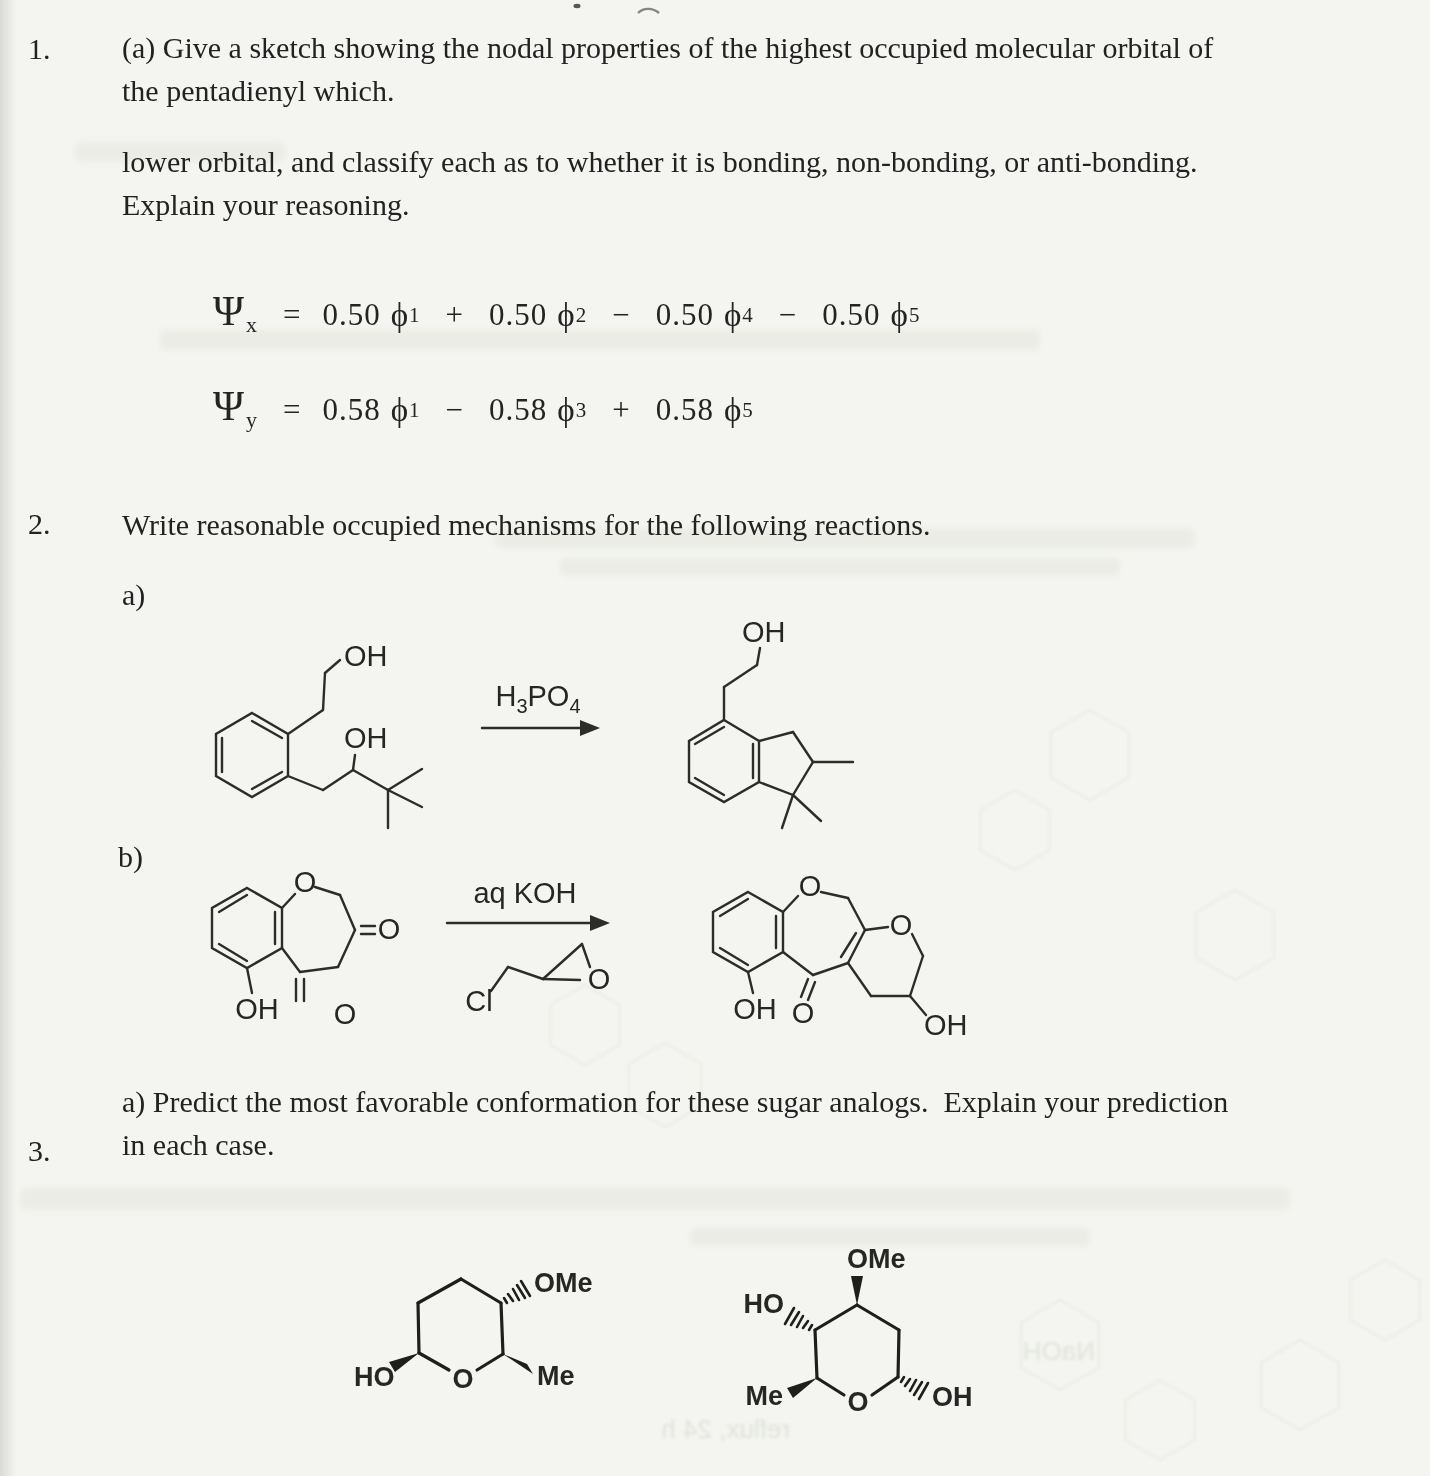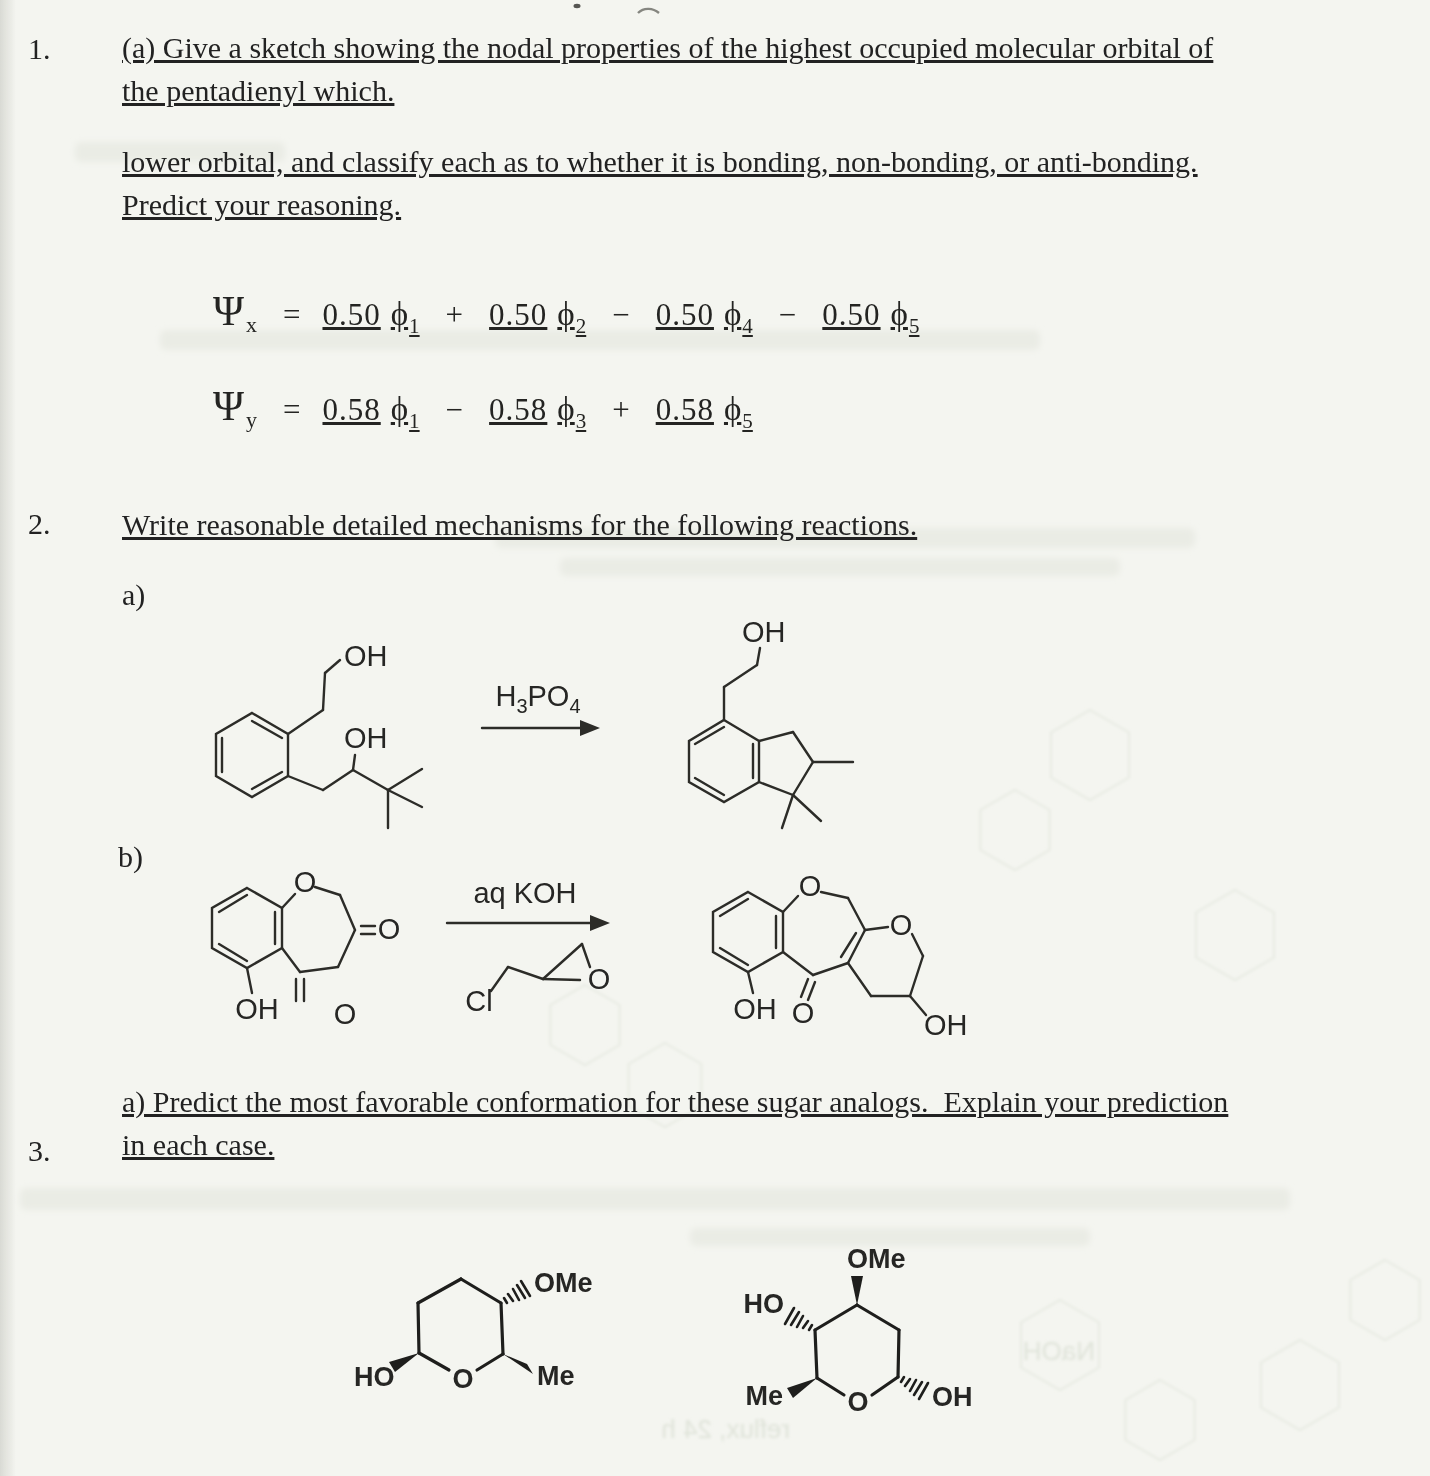--- a/index.html
+++ b/index.html
@@ -14,29 +14,29 @@
   #content-layer{z-index:1;}
   .edge-shade{
     position:absolute;left:0;top:0;width:16px;height:100%;z-index:2;
     background:linear-gradient(90deg, rgba(80,82,70,0.16), rgba(80,82,70,0));
     pointer-events:none;
   }
   .qnum{
     position:absolute;font-size:30px;line-height:42px;color:#222;
   }
   .qtext{position:absolute;font-size:30px;color:#222;}
-  .tline{line-height:43px;white-space:pre-wrap;text-decoration:underline;}
+  .tline{line-height:43px;white-space:pre-wrap;}
   
   .equation{
     position:absolute;display:flex;align-items:baseline;font-size:31px;color:#242422;
   }
   .psi{font-size:42px;line-height:1;}
   .psi-sub{font-size:22px;transform:translateY(7px);display:inline-block;margin-left:2px;}
   .rel{margin:0 22px 0 26px;}
-  .term{display:inline-flex;align-items:flex-end;text-decoration:underline;}
+  .term{display:inline-flex;align-items:flex-start;}
   .coef{letter-spacing:1px;}
   .phi{margin-left:10px;font-size:33px;}
   .phi-sub{font-size:21px;transform:translateY(6px);display:inline-block;margin-left:1px;}
   .op{margin:0 26px;}
   svg.scheme{position:absolute;overflow:visible;}
   svg.scheme text{fill:#262624;}
   .struct-label{font-family:"Liberation Sans", sans-serif;font-size:29px;}
   .sugar-label{font-family:"Liberation Sans", sans-serif;font-size:27px;font-weight:700;fill:#1c1c1a;}
   .speck{position:absolute;z-index:2;pointer-events:none;}
 </style>
@@ -79,21 +79,21 @@
 
 <div id="content-layer" class="layer">
 
   <div class="qnum" style="left:28px;top:28px">1.</div>
   <div class="qtext" style="left:122px;top:26px;width:1210px">
     <div class="tline">(a) Give a sketch showing the nodal properties of the highest occupied molecular orbital of</div>
     <div class="tline">the pentadienyl which.</div>
   </div>
   <div class="qtext" style="left:122px;top:140px;width:1210px">
     <div class="tline">lower orbital, and classify each as to whether it is bonding, non-bonding, or anti-bonding.</div>
-    <div class="tline">Predict your reasoning.</div>
+    <div class="tline">Explain your reasoning.</div>
   </div>
 
   <div class="equation" style="left:213px;top:290px">
     <span class="psi">Ψ</span>
       <span class="psi-sub">x</span>
     <span class="rel">=</span>
     <span class="term">
       <span class="coef">0.50</span>
       <span class="phi">ϕ</span>
         <span class="phi-sub">1</span>
@@ -136,21 +136,21 @@
     <span class="op">+</span>
     <span class="term">
       <span class="coef">0.58</span>
       <span class="phi">ϕ</span>
         <span class="phi-sub">5</span>
     </span>
   </div>
 
   <div class="qnum" style="left:28px;top:503px">2.</div>
   <div class="qtext" style="left:122px;top:503px;width:1210px">
-    <div class="tline">Write reasonable detailed mechanisms for the following reactions.</div>
+    <div class="tline">Write reasonable occupied mechanisms for the following reactions.</div>
   </div>
   <div class="qtext" style="left:122px;top:578px">a)</div>
 
   <svg class="scheme" style="left:170px;top:600px" width="900" height="255" viewBox="0 0 900 255">
     <g stroke="#2c2c28" stroke-width="2.4" stroke-linecap="round" fill="none">
 
       <g>
         <polygon points="82,113 118,134 118,176 82,197 46,176 46,134" fill="none"></polygon>
         <line x1="82" y1="121" x2="112" y2="138"></line>
         <line x1="112" y1="172" x2="82" y2="189"></line>

